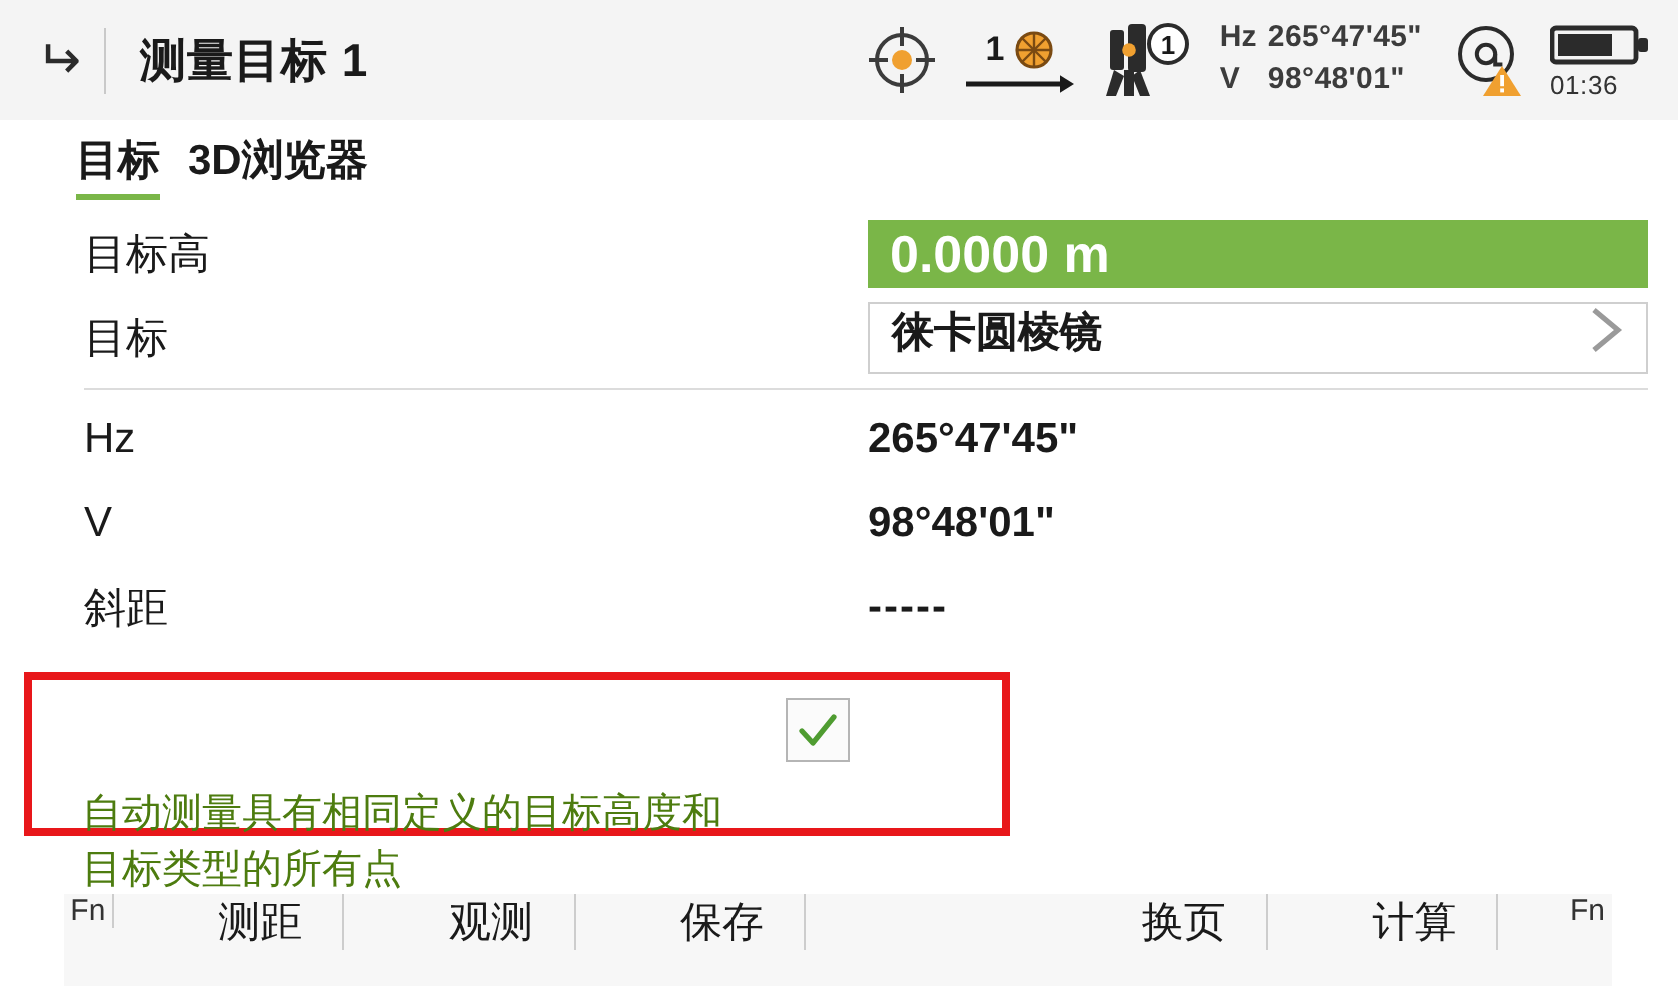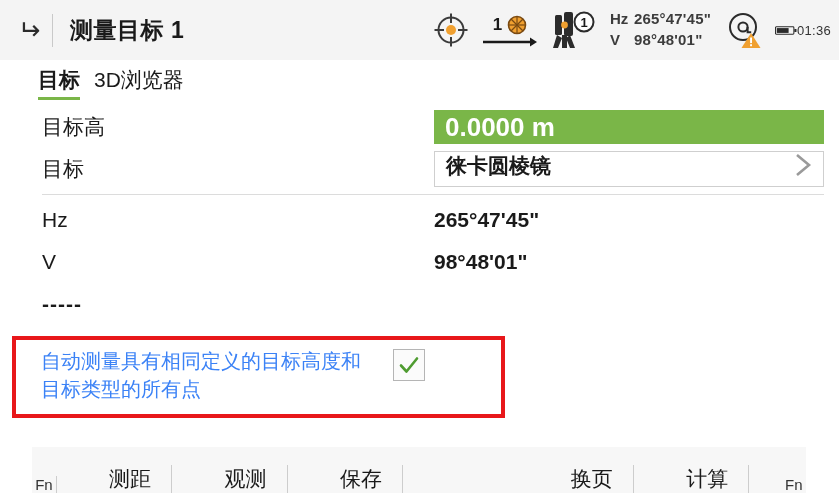--- a/index.html
+++ b/index.html
@@ -103,22 +103,21 @@
     margin-left: 2px;
   }
   .ang-row { display: flex; gap: 6px; white-space: nowrap; }
   .ang-lbl { width: 18px; }
   .ang-val { letter-spacing: .2px; }
 
   .icon-at { width: 38px; height: 38px; margin-left: 4px; }
 
   .battery-block {
     display: flex;
-    flex-direction: row;
-    align-items: center;
+    flex-direction: column;
     width: 56px;
   }
   .battery-time {
     font-size: 13px;
     color: #333;
     margin-top: 1px;
     letter-spacing: .3px;
   }
 
   
@@ -133,20 +132,21 @@
     padding-left: 38px;
     box-sizing: border-box;
     gap: 14px;
   }
   .tab {
     font-size: 21px;
     color: #1a1a1a;
     padding-bottom: 4px;
     position: relative;
     white-space: nowrap;
+    font-weight: bold;
   }
   .tab.active { font-weight: bold; }
   .tab.active::after {
     content: "";
     position: absolute;
     left: 0; right: 0;
     bottom: -2px;
     height: 3px;
     background: #7ab648;
   }
@@ -231,22 +231,23 @@
   .hl-inner {
     display: flex;
     align-items: flex-start;
     padding: 7px 10px 0 25px;
     box-sizing: border-box;
     height: 100%;
   }
   .hl-text {
     font-size: 20px;
     line-height: 1.42;
-    color: #3b82f6;
+    color: #4d7c0f;
     width: 338px;
+    margin-top: 46px;
   }
   .checkbox {
     width: 30px;
     height: 30px;
     border: 1px solid #b5b5b5;
     background: #fbfbfb;
     margin-left: 14px;
     margin-top: 2px;
     display: flex;
     align-items: center;
@@ -257,21 +258,21 @@
 
   
   .toolbar {
     position: absolute;
     left: 32px;
     top: 447px;
     width: 774px;
     height: 46px;
     background: #f7f7f7;
     display: flex;
-    align-items: flex-end;
+    align-items: flex-start;
     gap: 32px;
   }
   .tb-btn {
     display: flex;
     align-items: center;
     justify-content: center;
     border-right: 1px solid #cdcdcd;
     box-sizing: border-box;
   }
   .tb-btn:last-child { border-right: none; }
@@ -410,20 +411,21 @@
   </div>
 
   <div class="row">
     <div class="lbl">V</div>
     <div class="val-wrap">
       <span class="plain-val">98°48'01"</span>
     </div>
   </div>
 
   <div class="row">
+    <div class="lbl">斜距</div>
     <div class="val-wrap">
       <span class="plain-val dashes">-----</span>
     </div>
   </div>
 
 </div>
 
 <div class="hl-box">
   <div class="hl-inner">
     <div class="hl-text">自动测量具有相同定义的目标高度和目标类型的所有点</div>

